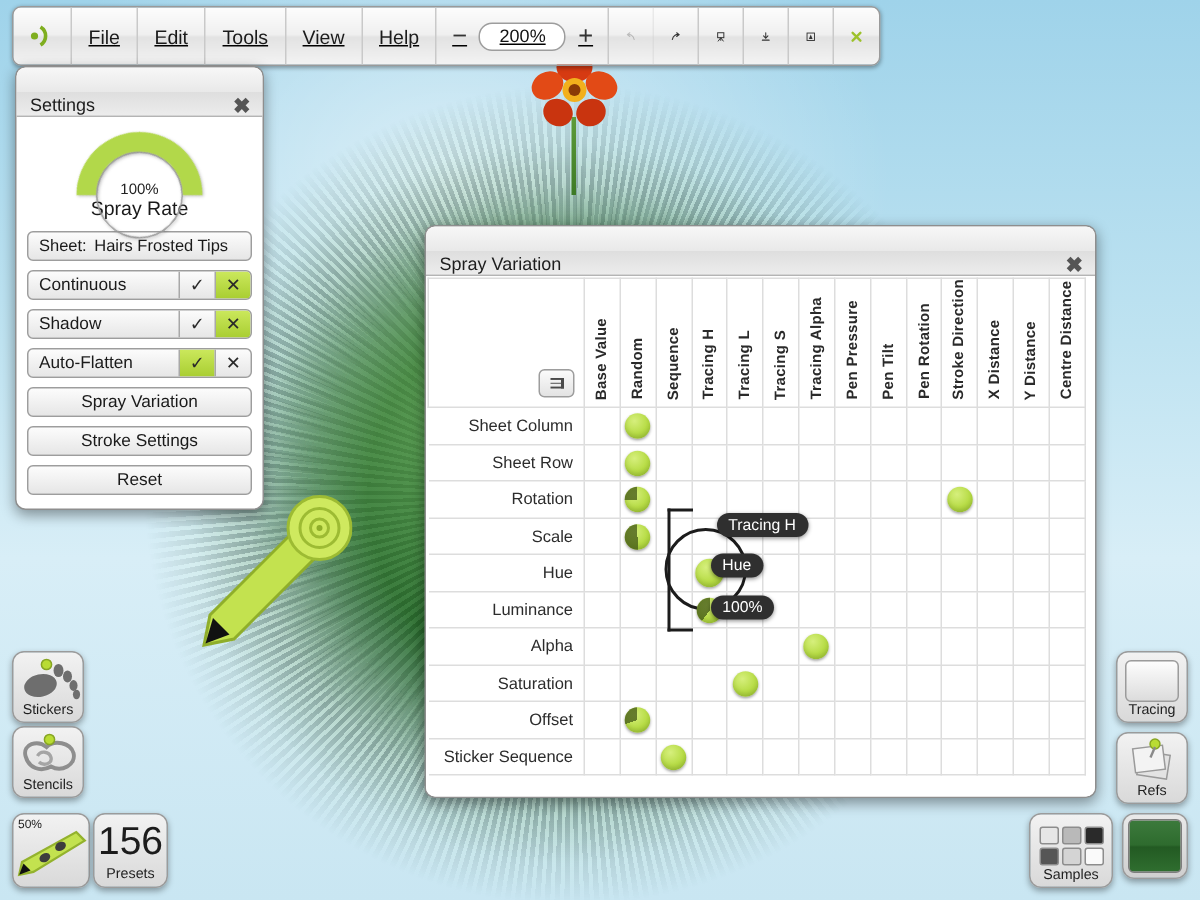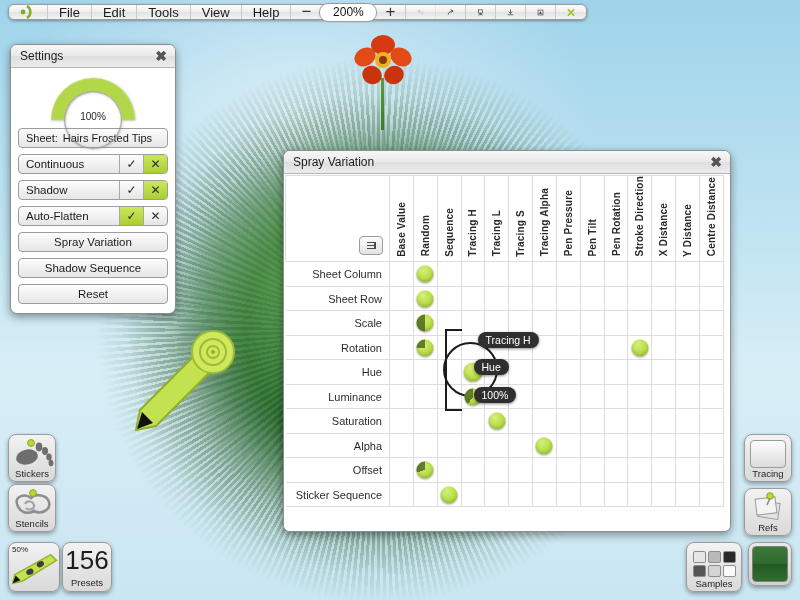--- a/index.html
+++ b/index.html
@@ -43,25 +43,26 @@
   
   #flower-stem { position:absolute; left:381px; top:78px; width:3px; height:52px;
     background:linear-gradient(180deg,#5e9c3a,#3d7a26); }
   #flower { position:absolute; left:352px; top:33px; width:62px; height:58px; }
 
   
   #brush { position:absolute; left:120px; top:330px; width:115px; height:110px; }
 
   
   #toolbar {
-    position: absolute; left: 8px; top: 4px; height: 16px;
+    position: absolute; left: 8px; top: 4px; height: 40px;
     display: flex; align-items: stretch;
     background: linear-gradient(180deg,#fdfdfd 0%,#efefef 48%,#e2e2e2 52%,#f3f3f3 100%);
     border: 1px solid #9a9a9a; border-radius: 6px;
     box-shadow: 0 1px 3px rgba(0,0,0,0.35);
+    text-decoration: underline;
   }
   .tb-item {
     display:flex; align-items:center; justify-content:center;
     padding: 0 11px; font-size: 13px; color:#1b1b1b;
     border-right: 1px solid #c9c9c9; cursor: default; white-space: nowrap;
   }
   .tb-item:last-child { border-right: none; }
   .tb-logo { padding: 0 9px; }
   .tb-zoomgrp { display:flex; align-items:center; gap:6px; padding: 0 8px;
     border-right: 1px solid #c9c9c9; }
@@ -74,21 +75,21 @@
   .tb-icon.dim { opacity: 0.32; }
 
   
   .panel {
     position: absolute; background: #fff;
     border: 1px solid #8e8e8e; border-radius: 7px;
     box-shadow: 0 3px 9px rgba(0,0,0,0.40);
     overflow: hidden;
   }
   .panel-title {
-    height: 23px; display:flex; align-items:center; justify-content:space-between;
+    height: 33px; display:flex; align-items:flex-end; justify-content:space-between;
     padding: 0 8px 0 9px;
     background: linear-gradient(180deg,#f7f7f7 0%,#e9e9e9 50%,#dedede 51%,#ececec 100%);
     border-bottom: 1px solid #b4b4b4;
     font-size: 12px; color: #1d1d1d;
   }
   .close-x { font-size: 14px; color:#555; cursor:pointer; line-height:1; font-weight:bold;}
 
   
   #settings { left: 10px; top: 44px; width: 166px; }
   #settings .body { padding: 6px 7px 9px; }
@@ -303,20 +304,21 @@
   <div class="panel-title">
     <span>Settings</span>
     <span class="close-x">✖</span>
   </div>
   <div class="body">
     <div class="gauge-wrap">
       <div class="gauge">
         <div class="arc"></div>
         <div class="gauge-pct">100%</div>
       </div>
+      <div class="gauge-label">Spray Rate</div>
     </div>
 
     <div class="row-btn sheet-row">
       <span class="lbl kv">
         <span>Sheet:</span>
         <span>Hairs Frosted Tips</span>
       </span>
     </div>
 
     <div class="row-btn">
@@ -332,21 +334,21 @@
     <div class="row-btn">
       <span class="lbl">Auto-Flatten</span>
       <span class="toggle-cell on">✓</span>
       <span class="toggle-cell">✕</span>
     </div>
 
     <div class="row-btn centered">
       <span class="lbl">Spray Variation</span>
     </div>
     <div class="row-btn centered">
-      <span class="lbl">Shadow Sequence</span>
+      <span class="lbl">Stroke Settings</span>
     </div>
     <div class="row-btn centered">
       <span class="lbl">Reset</span>
     </div>
   </div>
 </div>
 
 <div class="panel" id="spray">
   <div class="panel-title">
     <span>Spray Variation</span>
@@ -438,55 +440,55 @@
             <td></td>
             <td></td>
             <td></td>
             <td></td>
             <td></td>
             <td></td>
             <td></td>
             <td></td>
           </tr>
           <tr>
+            <th class="rowlabel">Rotation</th>
+            <td></td>
+            <td>
+              <div class="dot pie" style="--fill: 270deg;"></div>
+            </td>
+            <td></td>
+            <td></td>
+            <td></td>
+            <td></td>
+            <td></td>
+            <td></td>
+            <td></td>
+            <td></td>
+            <td>
+              <div class="dot" style="--fill: 360deg;"></div>
+            </td>
+            <td></td>
+            <td></td>
+            <td></td>
+          </tr>
+          <tr>
             <th class="rowlabel">Scale</th>
             <td></td>
             <td>
               <div class="dot pie" style="--fill: 180deg;"></div>
             </td>
             <td></td>
             <td></td>
             <td></td>
             <td></td>
             <td></td>
             <td></td>
             <td></td>
             <td></td>
             <td></td>
-            <td></td>
-            <td></td>
-            <td></td>
-          </tr>
-          <tr>
-            <th class="rowlabel">Rotation</th>
-            <td></td>
-            <td>
-              <div class="dot pie" style="--fill: 270deg;"></div>
-            </td>
-            <td></td>
-            <td></td>
-            <td></td>
-            <td></td>
-            <td></td>
-            <td></td>
-            <td></td>
-            <td></td>
-            <td>
-              <div class="dot" style="--fill: 360deg;"></div>
-            </td>
             <td></td>
             <td></td>
             <td></td>
           </tr>
           <tr>
             <th class="rowlabel">Hue</th>
             <td></td>
             <td></td>
             <td></td>
             <td style="overflow: visible;">
@@ -521,49 +523,49 @@
             <td></td>
             <td></td>
             <td></td>
             <td></td>
             <td></td>
             <td></td>
             <td></td>
             <td></td>
           </tr>
           <tr>
+            <th class="rowlabel">Alpha</th>
+            <td></td>
+            <td></td>
+            <td></td>
+            <td></td>
+            <td></td>
+            <td></td>
+            <td>
+              <div class="dot" style="--fill: 360deg;"></div>
+            </td>
+            <td></td>
+            <td></td>
+            <td></td>
+            <td></td>
+            <td></td>
+            <td></td>
+            <td></td>
+          </tr>
+          <tr>
             <th class="rowlabel">Saturation</th>
             <td></td>
             <td></td>
             <td></td>
             <td></td>
             <td>
               <div class="dot" style="--fill: 360deg;"></div>
             </td>
             <td></td>
             <td></td>
-            <td></td>
-            <td></td>
-            <td></td>
-            <td></td>
-            <td></td>
-            <td></td>
-            <td></td>
-          </tr>
-          <tr>
-            <th class="rowlabel">Alpha</th>
-            <td></td>
-            <td></td>
-            <td></td>
-            <td></td>
-            <td></td>
-            <td></td>
-            <td>
-              <div class="dot" style="--fill: 360deg;"></div>
-            </td>
             <td></td>
             <td></td>
             <td></td>
             <td></td>
             <td></td>
             <td></td>
             <td></td>
           </tr>
           <tr>
             <th class="rowlabel">Offset</th>

